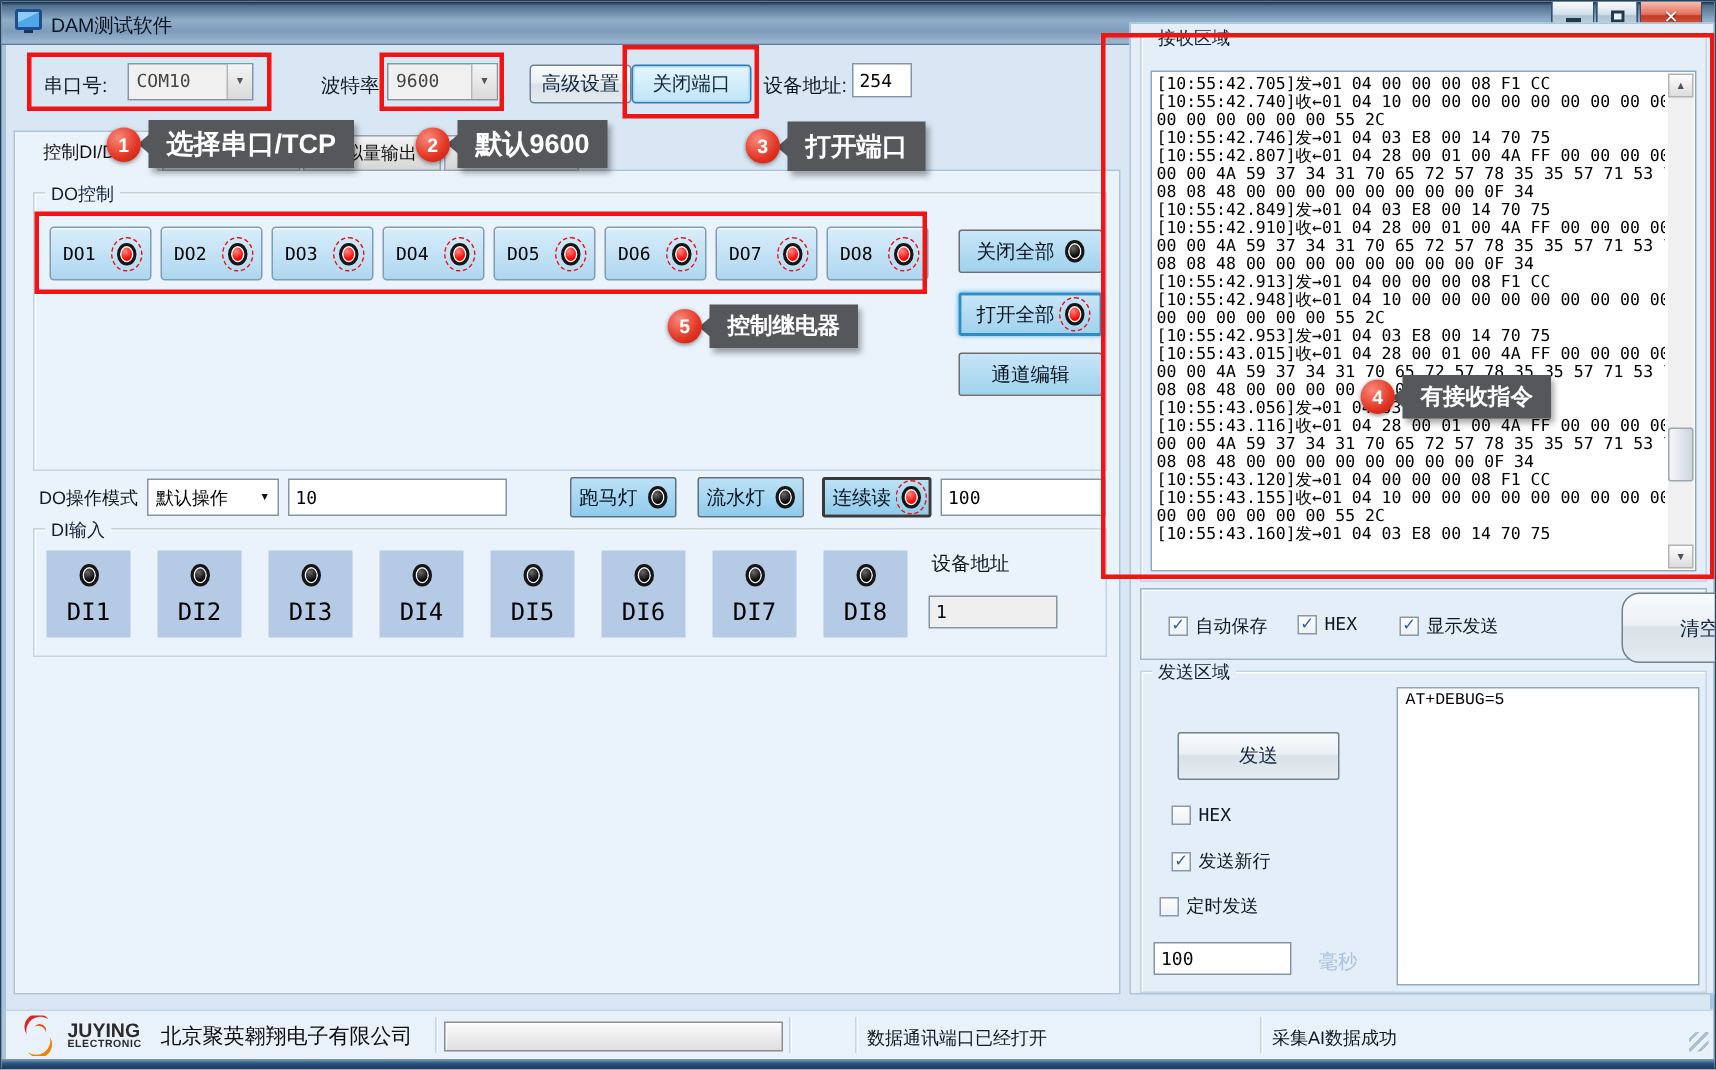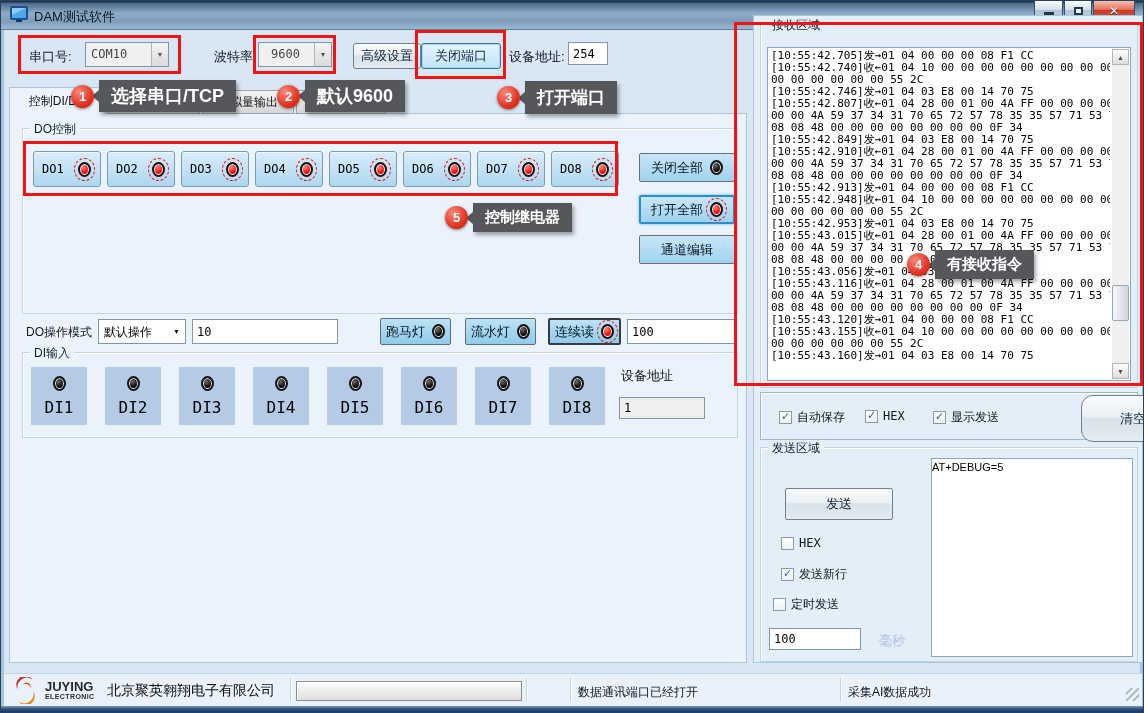--- a/index.html
+++ b/index.html
@@ -91,21 +91,21 @@
   .sbtn { position:absolute; left:0; width:17px; height:16px; border:1px solid #B4B4B4;
     background:linear-gradient(180deg,#FDFDFD,#DCDCDC); color:#505050; font-size:7px;
     display:flex; align-items:center; justify-content:center; }
   .sthumb { position:absolute; left:0; width:17px; height:36px; border:1px solid #9AA8B4;
     background:linear-gradient(90deg,#F4F6F8,#CFD8DF); border-radius:2px; }
   .cb { display:flex; align-items:center; gap:5px; font-size:12px; color:#101820; position:absolute; }
   .cbbox { width:13px; height:13px; border:1px solid #8C99A8; background:linear-gradient(180deg,#FDFDFD,#EDF2F6);
     display:flex; align-items:center; justify-content:center; font-size:11px; font-weight:bold; color:#2F5FA8; }
   .cbbox.checked::after { content:'✓'; margin-top:-2px; }
   .sendbox { position:absolute; left:170px; top:10px; width:202px; height:199px; background:#fff;
-    border:1px solid #8EA6BA; font-family:Liberation Sans, sans-serif; font-size:11px; padding:2px 0; color:#000; }
+    border:1px solid #8EA6BA; font-family:Liberation Mono, monospace; font-size:11px; padding:2px 5px; color:#000; }
 
   
   .statusbar { position:absolute; left:3px; top:672px; width:1138px; height:33px; background:#E9F1FA; border-top:1px solid #C2D4E6; }
   .sdiv { position:absolute; top:4px; width:1px; height:24px; background:#C4D4E4; box-shadow:1px 0 0 #FAFCFE; }
   .progress { position:absolute; left:292px; top:7px; width:226px; height:20px; border:1px solid #8E8E8E;
     background:linear-gradient(180deg,#FBFBFB,#DFDFDF); box-shadow:inset 1px 1px 0 #fff; }
   .grip { position:absolute; right:3px; bottom:5px; width:13px; height:13px;
     background:repeating-linear-gradient(135deg,transparent 0 3px,#AEBFCE 3px 5px); }
   .bottom-edge { position:absolute; left:0; top:705px; width:100%; height:8px;
     background:linear-gradient(180deg,#7C9CBC 0%,#29507A 40%,#132E50 100%); }
@@ -149,21 +149,21 @@
         </div>
     </div>
   </div>
 
   <span class="lbl" style="left:28px;top:47px;">串口号:</span>
   <div class="combo" style="left:84px;top:41px;width:84px;height:25px;">
     <span class="val">COM10</span>
     <span class="arrow">▼</span>
   </div>
   <span class="lbl" style="left:213px;top:47px;">波特率</span>
-  <div class="combo" style="left:257px;top:41px;width:74px;height:25px;padding-left:7px;">
+  <div class="combo" style="left:257px;top:41px;width:74px;height:25px;">
     <span class="val">9600</span>
     <span class="arrow">▼</span>
   </div>
   <div class="btn" style="left:352px;top:42px;width:68px;height:26px;">高级设置</div>
   <div class="btn focused" style="left:420px;top:42px;width:80px;height:26px;">关闭端口</div>
   <span class="lbl" style="left:508px;top:47px;">设备地址:</span>
   <input class="tbx" style="left: 567px; top: 41px; width: 40px; height: 23px;" readonly="" value="254">
 
   <div class="tab active">控制DI/DO</div>
   <div class="tab inactive" style="left:107px;width:92px;">模拟量输入</div>

